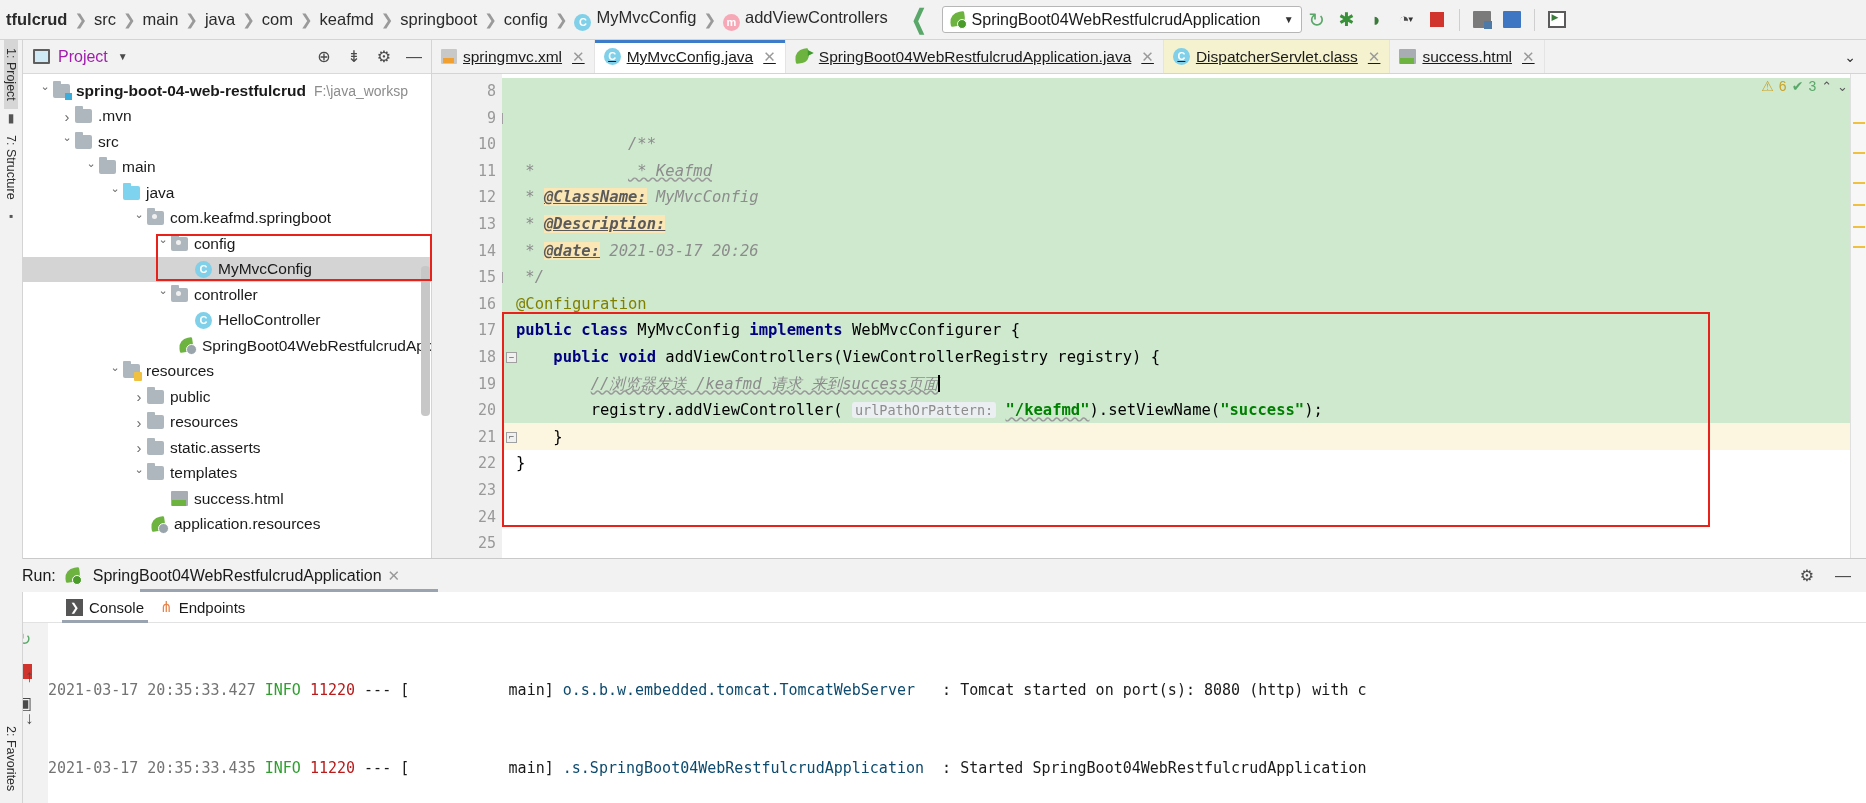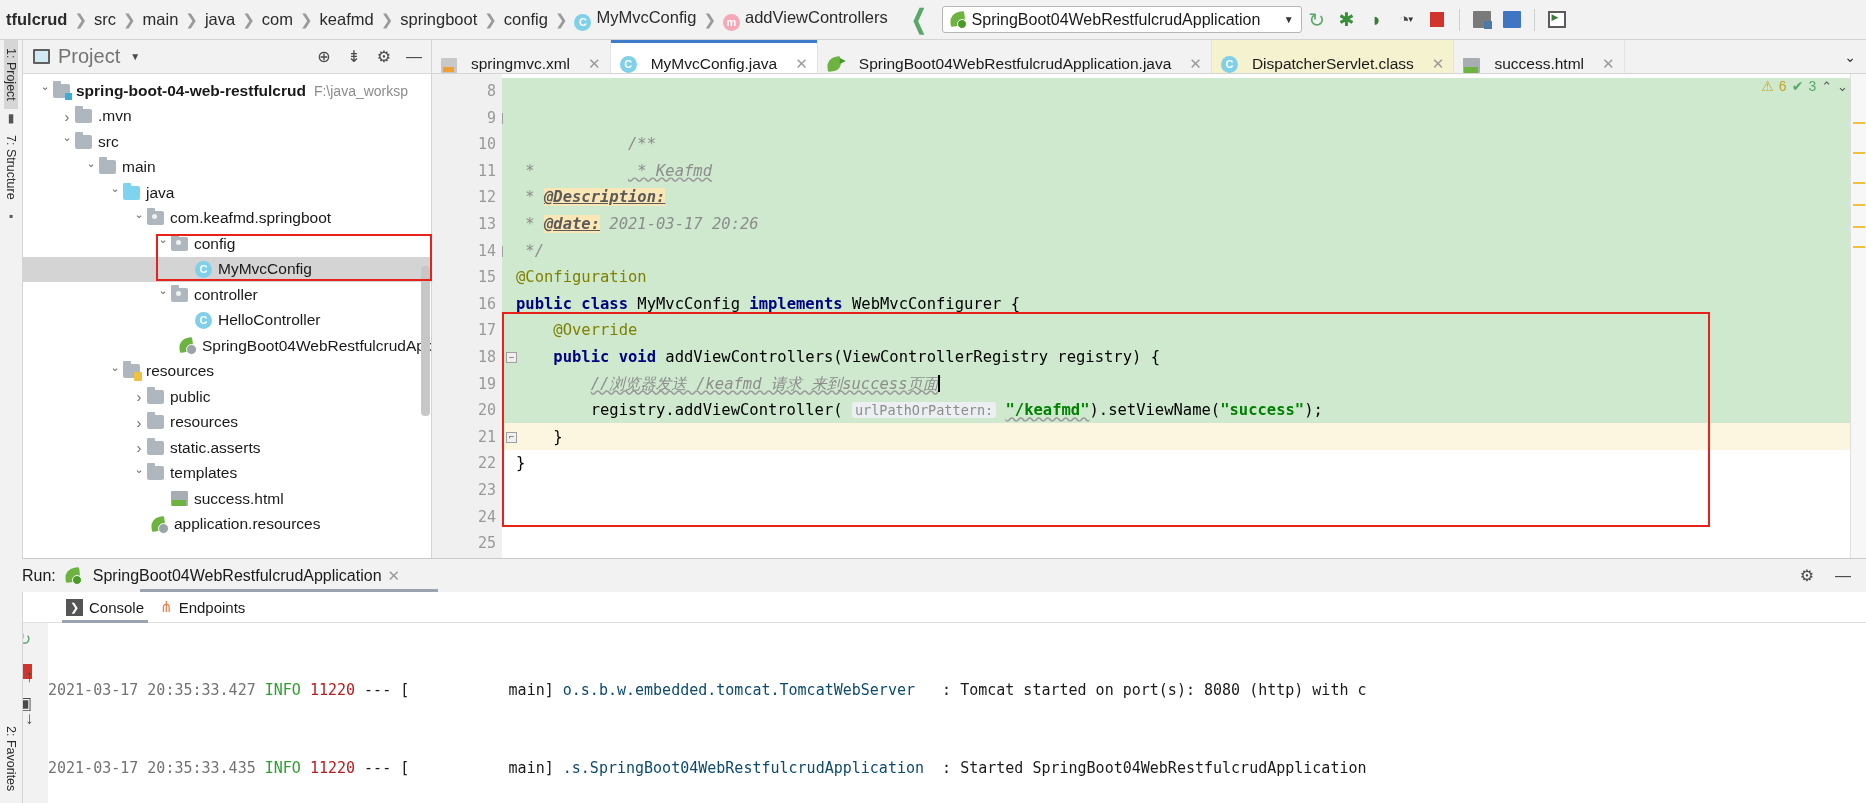--- a/index.html
+++ b/index.html
@@ -91,21 +91,21 @@
 
   
   .project {
     width: 409px; min-width: 409px; background: #ffffff;
     border-right: 1px solid #d4d4d4; display: flex; flex-direction: column; position: relative;
   }
   .proj-head {
     height: 34px; min-height: 34px; background: #f2f2f2; border-bottom: 1px solid #d9d9d9;
     display: flex; align-items: center; padding: 0 6px 0 10px; gap: 8px;
   }
-  .proj-title { font-size: 20px; color: #737373; }
+  .proj-title { font-size: 16px; color: #a21caf; }
   .sq-blue { width: 17px; height: 15px; background: #cfe9f5; border: 2px solid #5f5f5f; border-radius: 1px; }
   .ph-spacer { flex: 1; }
   .ph-ic { font-size: 16px; color: #4a4a4a; width: 22px; text-align: center; }
 
   .tree { flex: 1; overflow: hidden; padding-top: 4px; font-size: 15.5px; color: #1a1a1a; position: relative; }
   .row { height: 25.5px; display: flex; align-items: center; white-space: nowrap; }
   .row.sel { background: #d4d4d4; }
   .arrow { width: 16px; text-align: center; color: #6b6b6b; font-size: 11px; flex: none; }
   .arrow.open::after { content: "⌄"; position: relative; top: -4px; }
   .arrow.closed::after { content: "›"; font-size: 15px; }
@@ -160,23 +160,24 @@
     background: #c7c7c7; border-radius: 4px;
   }
 
   
   .editor-area { flex: 1; display: flex; flex-direction: column; min-width: 0; position: relative; background: #fff; }
   .tabs {
     height: 34px; min-height: 34px; background: #f2f2f2; display: flex; align-items: stretch;
     border-bottom: 1px solid #d4d4d4; overflow: hidden;
   }
   .tab {
-    display: flex; align-items: flex-end; gap: 14px; padding: 0 9px;
+    display: flex; align-items: center; gap: 6px; padding: 0 9px;
     font-size: 15.5px; color: #1a1a1a; white-space: nowrap; position: relative;
     border-right: 1px solid #e4e4e4;
+    text-decoration: underline;
   }
   .tab.active { background: #ffffff; }
   .tab.active::after {
     content:""; position:absolute; left:0; right:0; top:0; height:3px; background:#3d7cc9;
   }
   .tab.highlight { background: #f5f2cf; }
   .tab .x { color: #9a9a9a; font-size: 15px; margin-left: 4px; }
   .tabicon { width: 17px; height: 17px; flex: none; }
   .ti-xml { width: 16px; height: 15px; background: #c8c8c8; border-radius: 1px; position: relative; }
   .ti-xml::after { content:""; position:absolute; left:2px; bottom:1px; width:11px; height:5px; background:#f0a030;}
@@ -539,33 +540,33 @@
           <div class="cline">
             <span class="fold">−</span><span class="doc">/**</span>
           </div>
 
           <div class="cline">
             <span class="doc wavy"> * Keafmd</span>
           </div>
 
           <div class="cline"><span class="doc"> *</span></div>
 
+          <div class="cline"><span class="doc"> * </span><span class="doctag">@ClassName:</span><span class="doc"> </span><span class="doc">MyMvcConfig</span></div>
 
           <div class="cline"><span class="doc"> * </span><span class="doctag">@Description:</span></div>
 
 
           <div class="cline"><span class="doc"> * </span><span class="doctag">@date:</span><span class="doc"> </span><span class="doc">2021-03-17 20:26</span></div>
 
           <div class="cline"><span class="fold">⌐</span><span class="doc"> */</span></div>
 
           <div class="cline"><span class="ann">@Configuration</span></div>
 
           <div class="cline"><span class="k">public</span> <span class="k">class</span> <span>MyMvcConfig</span> <span class="k">implements</span> <span>WebMvcConfigurer</span> {</div>
 
-          <div class="cline">    <span class="ann">@Override</span></div>
 
           <div class="cline"><span class="fold" style="left:4px;">−</span>    <span class="k">public</span> <span class="k">void</span> <span>addViewControllers</span>(<span>ViewControllerRegistry</span> <span>registry</span>) {</div>
 
           <div class="cline">        <span class="cmt wavy">//浏览器发送 /keafmd 请求 来到success页面</span><span class="caret-blink"></span></div>
 
           <div class="cline">        <span>registry.addViewController(</span> <span class="hintparam">urlPathOrPattern:</span> <span class="str wavy">"/keafmd"</span><span>).setViewName(</span><span class="str">"success"</span><span>);</span></div>
 
           <div class="cline"><span class="fold" style="left:4px;">⌐</span>    <span>}</span></div>
 
           <div class="cline"><span>}</span></div>

